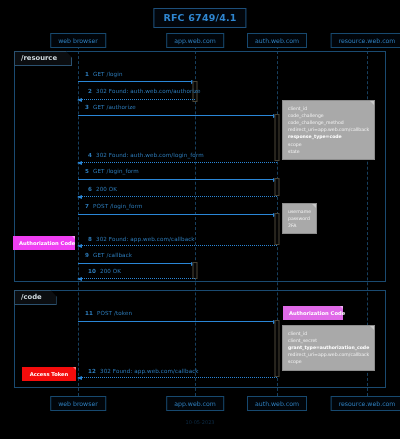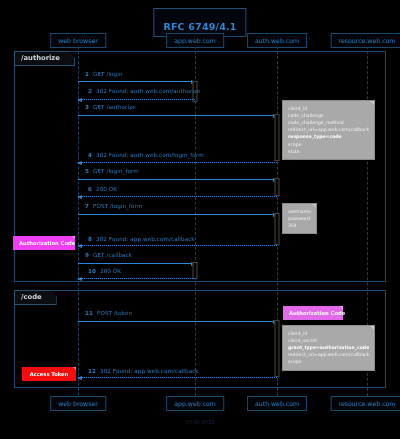--- a/index.html
+++ b/index.html
@@ -9,21 +9,21 @@
     position:relative; overflow:hidden;
     font-family:"DejaVu Sans", sans-serif;
     color:#2a6fa8;
   }
   #canvas { position:absolute; inset:0; }
 
   
   .title-box{
     position:absolute; left:200px; top:8px; transform:translateX(-50%);
     border:1px solid #1d4f7a; background:#02060c;
-    padding:12px 9px 4px;
+    padding:3px 9px 4px;
     font-size:9.5px; font-weight:bold; letter-spacing:.2px;
     color:#2f86d0; white-space:nowrap;
   }
 
   
   .actor{
     position:absolute; transform:translateX(-50%);
     border:1px solid #17496f; background:#01050a;
     padding:3px 7px; font-size:6.2px; color:#2f7fbe;
     white-space:nowrap; text-align:center;
@@ -125,21 +125,21 @@
   <div class="lifeline" style="left:195px; top:46px; height:350px;"></div>
   <div class="lifeline" style="left:277px; top:46px; height:350px;"></div>
   <div class="lifeline" style="left:367px; top:46px; height:350px;"></div>
 
   <div class="actor" style="left:78px;  top:33px;"><span>web browser</span></div>
   <div class="actor" style="left:195px; top:33px;"><span>app.web.com</span></div>
   <div class="actor" style="left:277px; top:33px;"><span>auth.web.com</span></div>
   <div class="actor" style="left:367px; top:33px;"><span>resource.web.com</span></div>
 
   <div class="group" style="left:14px; top:51px; width:372px; height:231px;"></div>
-  <div class="group-tab" style="left:14px; top:51px;"><span>/authorize</span></div>
+  <div class="group-tab" style="left:14px; top:51px;"><span>/resource</span></div>
 
   <div class="msg-label" style="left:85px; top:71px;">
     <span class="msg-num">1</span><span>GET /login</span>
   </div>
   <div class="arrow right" style="left:78px; top:81px; width:117px;">
       <i class="head"></i>
     </div>
   <div class="activation" style="left:195px; top:81px; height:21px;"></div>
 
   <div class="msg-label" style="left:88px; top:88px;">

